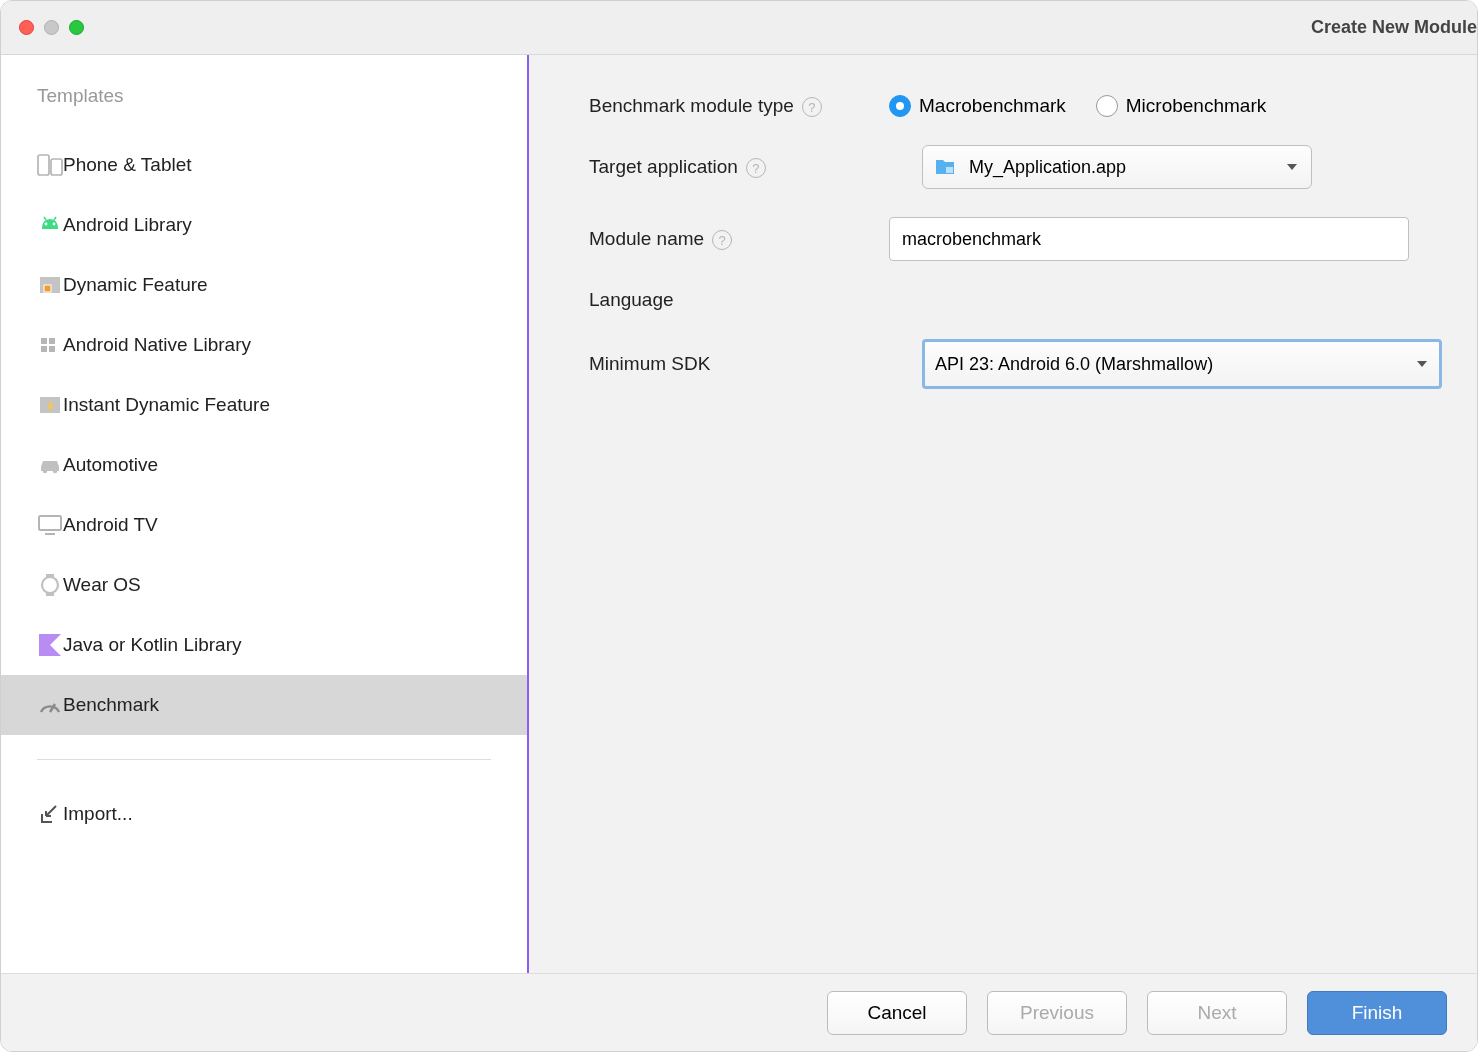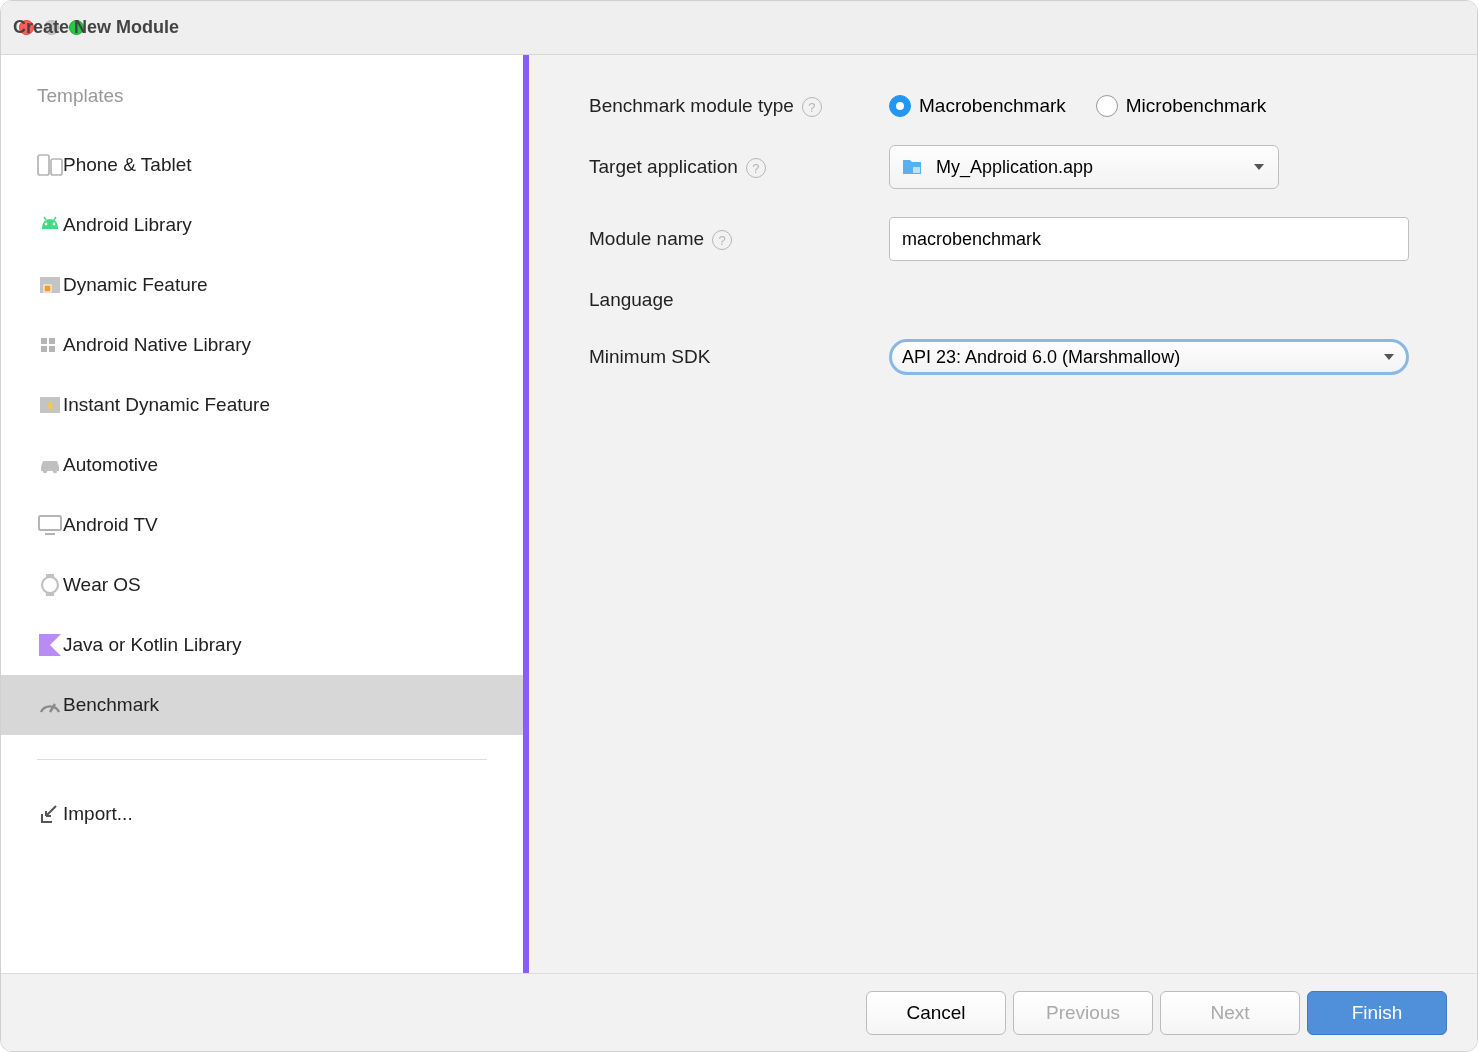--- a/index.html
+++ b/index.html
@@ -37,35 +37,35 @@
   width: 15px;
   height: 15px;
   border-radius: 50%;
 }
 .tl-close { background: #ff5f57; border: 1px solid #e14138; }
 .tl-min { background: #c8c8c8; border: 1px solid #b0b0b0; }
 .tl-max { background: #28c840; border: 1px solid #17a92f; }
 .title {
   position: absolute;
   left: 12px; right: 0;
-  text-align: left;
+  text-align: right;
   font-size: 18px;
   font-weight: 600;
   color: #444;
   pointer-events: none;
 }
 .body {
   flex: 1;
   display: flex;
   min-height: 0;
 }
 .sidebar {
   width: 528px;
   background: #fff;
-  border-right: 6px solid #8b5cf6;
+  border-right: 2px solid #8b5cf6;
   padding-top: 30px;
   display: flex;
   flex-direction: column;
 }
 .sidebar-heading {
   color: #999;
   font-size: 19px;
   padding: 0 36px 28px 36px;
 }
 .sidebar-list {
@@ -177,45 +177,46 @@
   border: 1px solid #bfbfbf;
   border-radius: 6px;
   background: linear-gradient(#fdfdfd, #f3f3f3);
   padding: 0 12px;
   font-size: 18px;
   display: flex;
   align-items: center;
   justify-content: space-between;
   cursor: pointer;
   gap: 10px;
+  margin-left: 33px;
 }
 .select.focused {
   border: 3px solid #8ab8e6;
-  border-radius: 18px;
+  border-radius: 4px;
   padding: 8px 10px;
-  height: 36px;
+  height: 50px;
 }
 .select .folder-icon {
   width: 20px;
   height: 16px;
   margin-right: 4px;
 }
 .select-text { flex: 1; }
 .chevron-down {
   width: 14px;
   height: 14px;
 }
 .footer {
   height: 78px;
   border-top: 1px solid #ddd;
   background: #f2f2f2;
   display: flex;
   align-items: center;
   justify-content: flex-end;
-  gap: 7px;
+  gap: 20px;
   padding-right: 30px;
 }
 .btn {
   min-width: 140px;
   height: 44px;
   border: 1px solid #bcbcbc;
   border-radius: 6px;
   background: linear-gradient(#fff, #f5f5f5);
   font-size: 19px;
   cursor: pointer;

